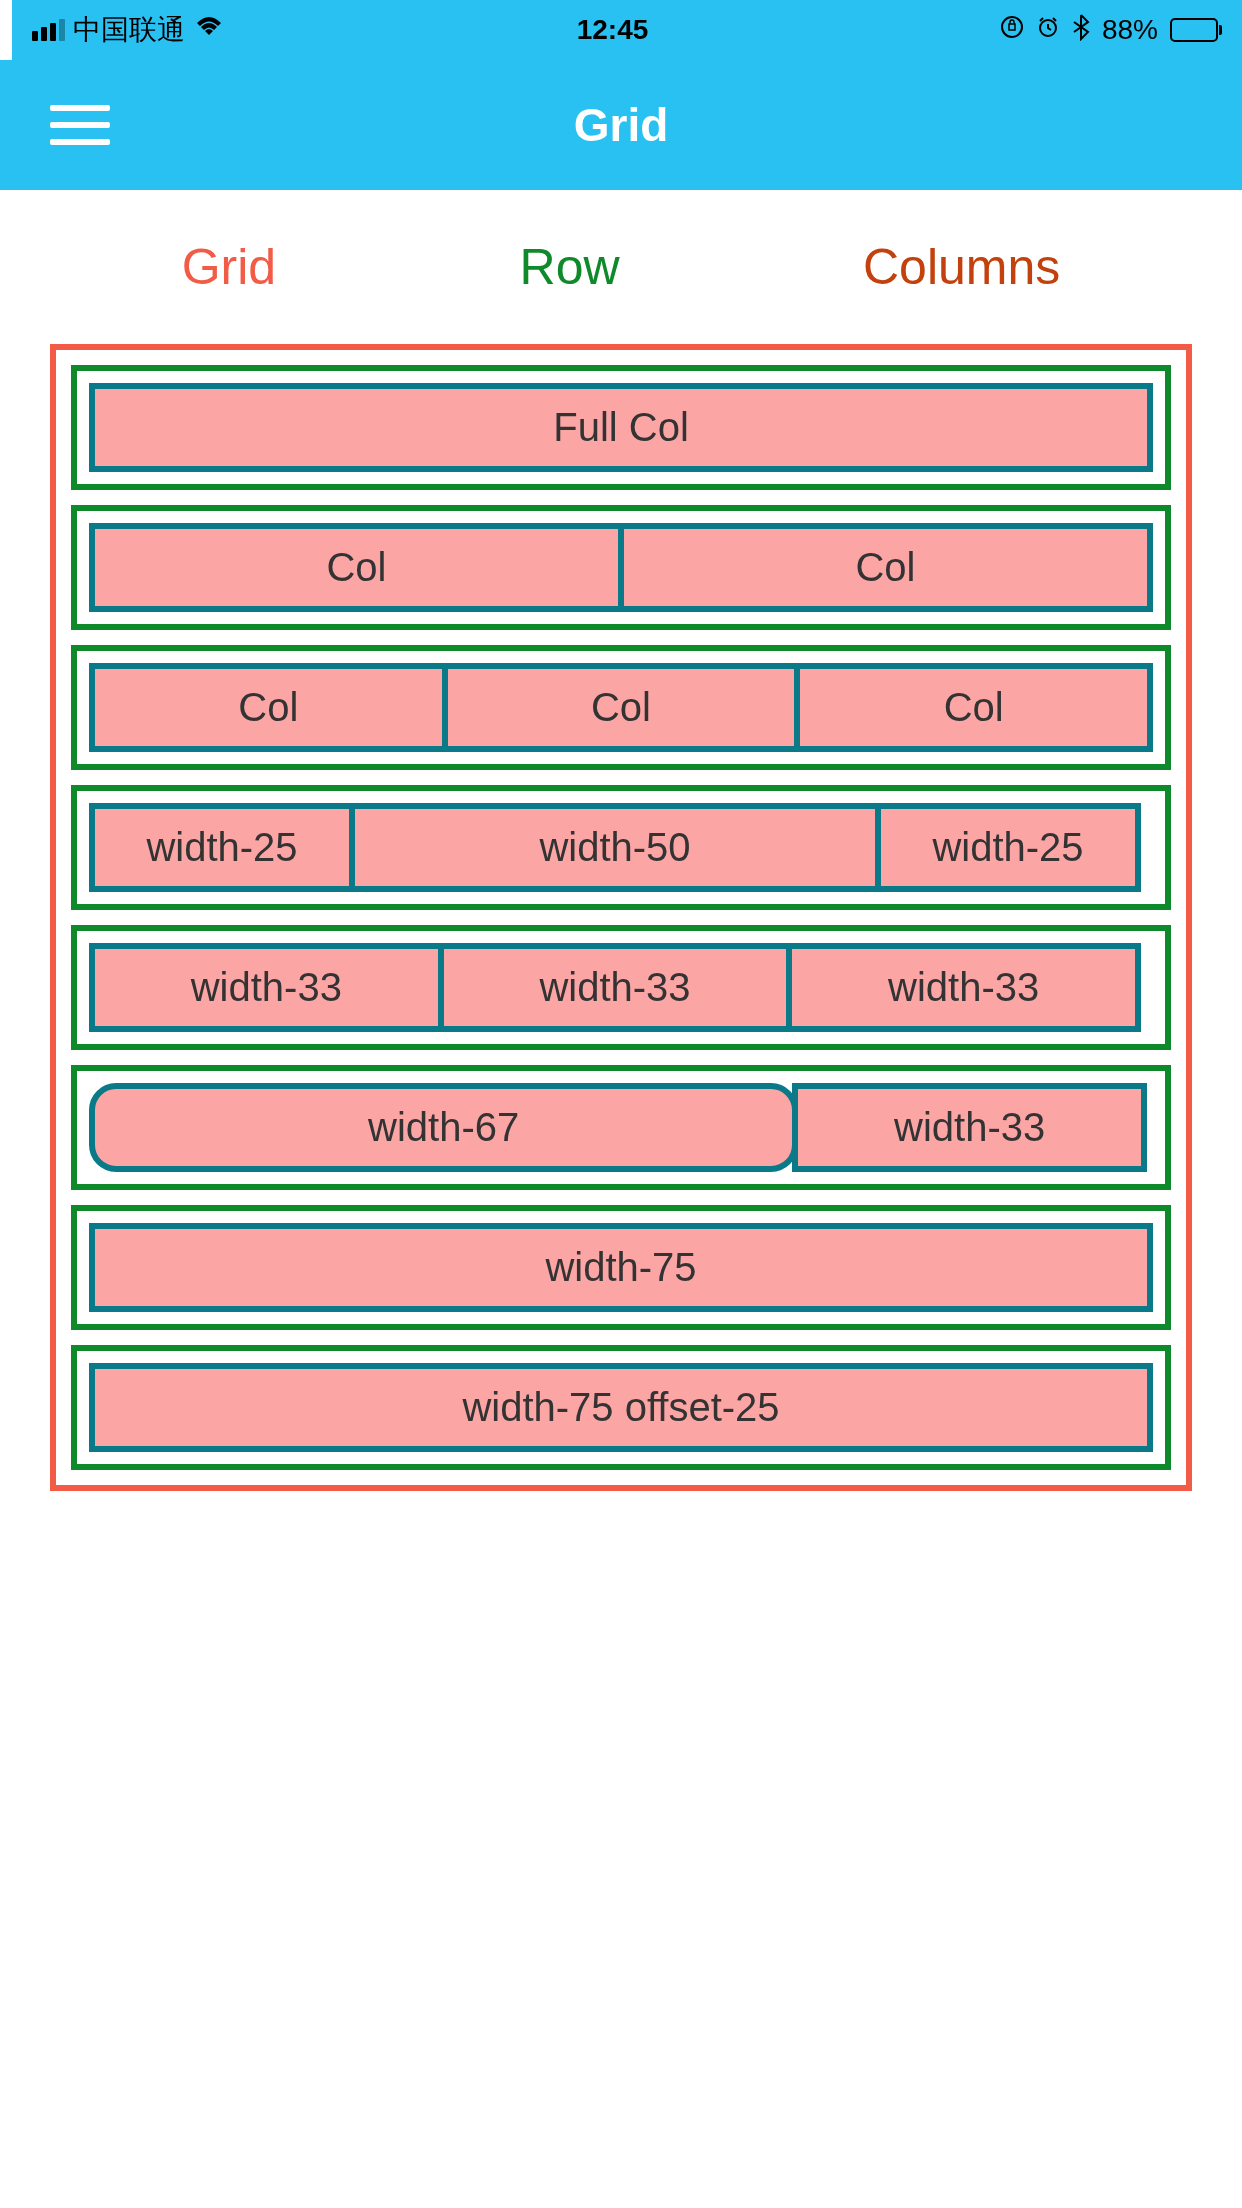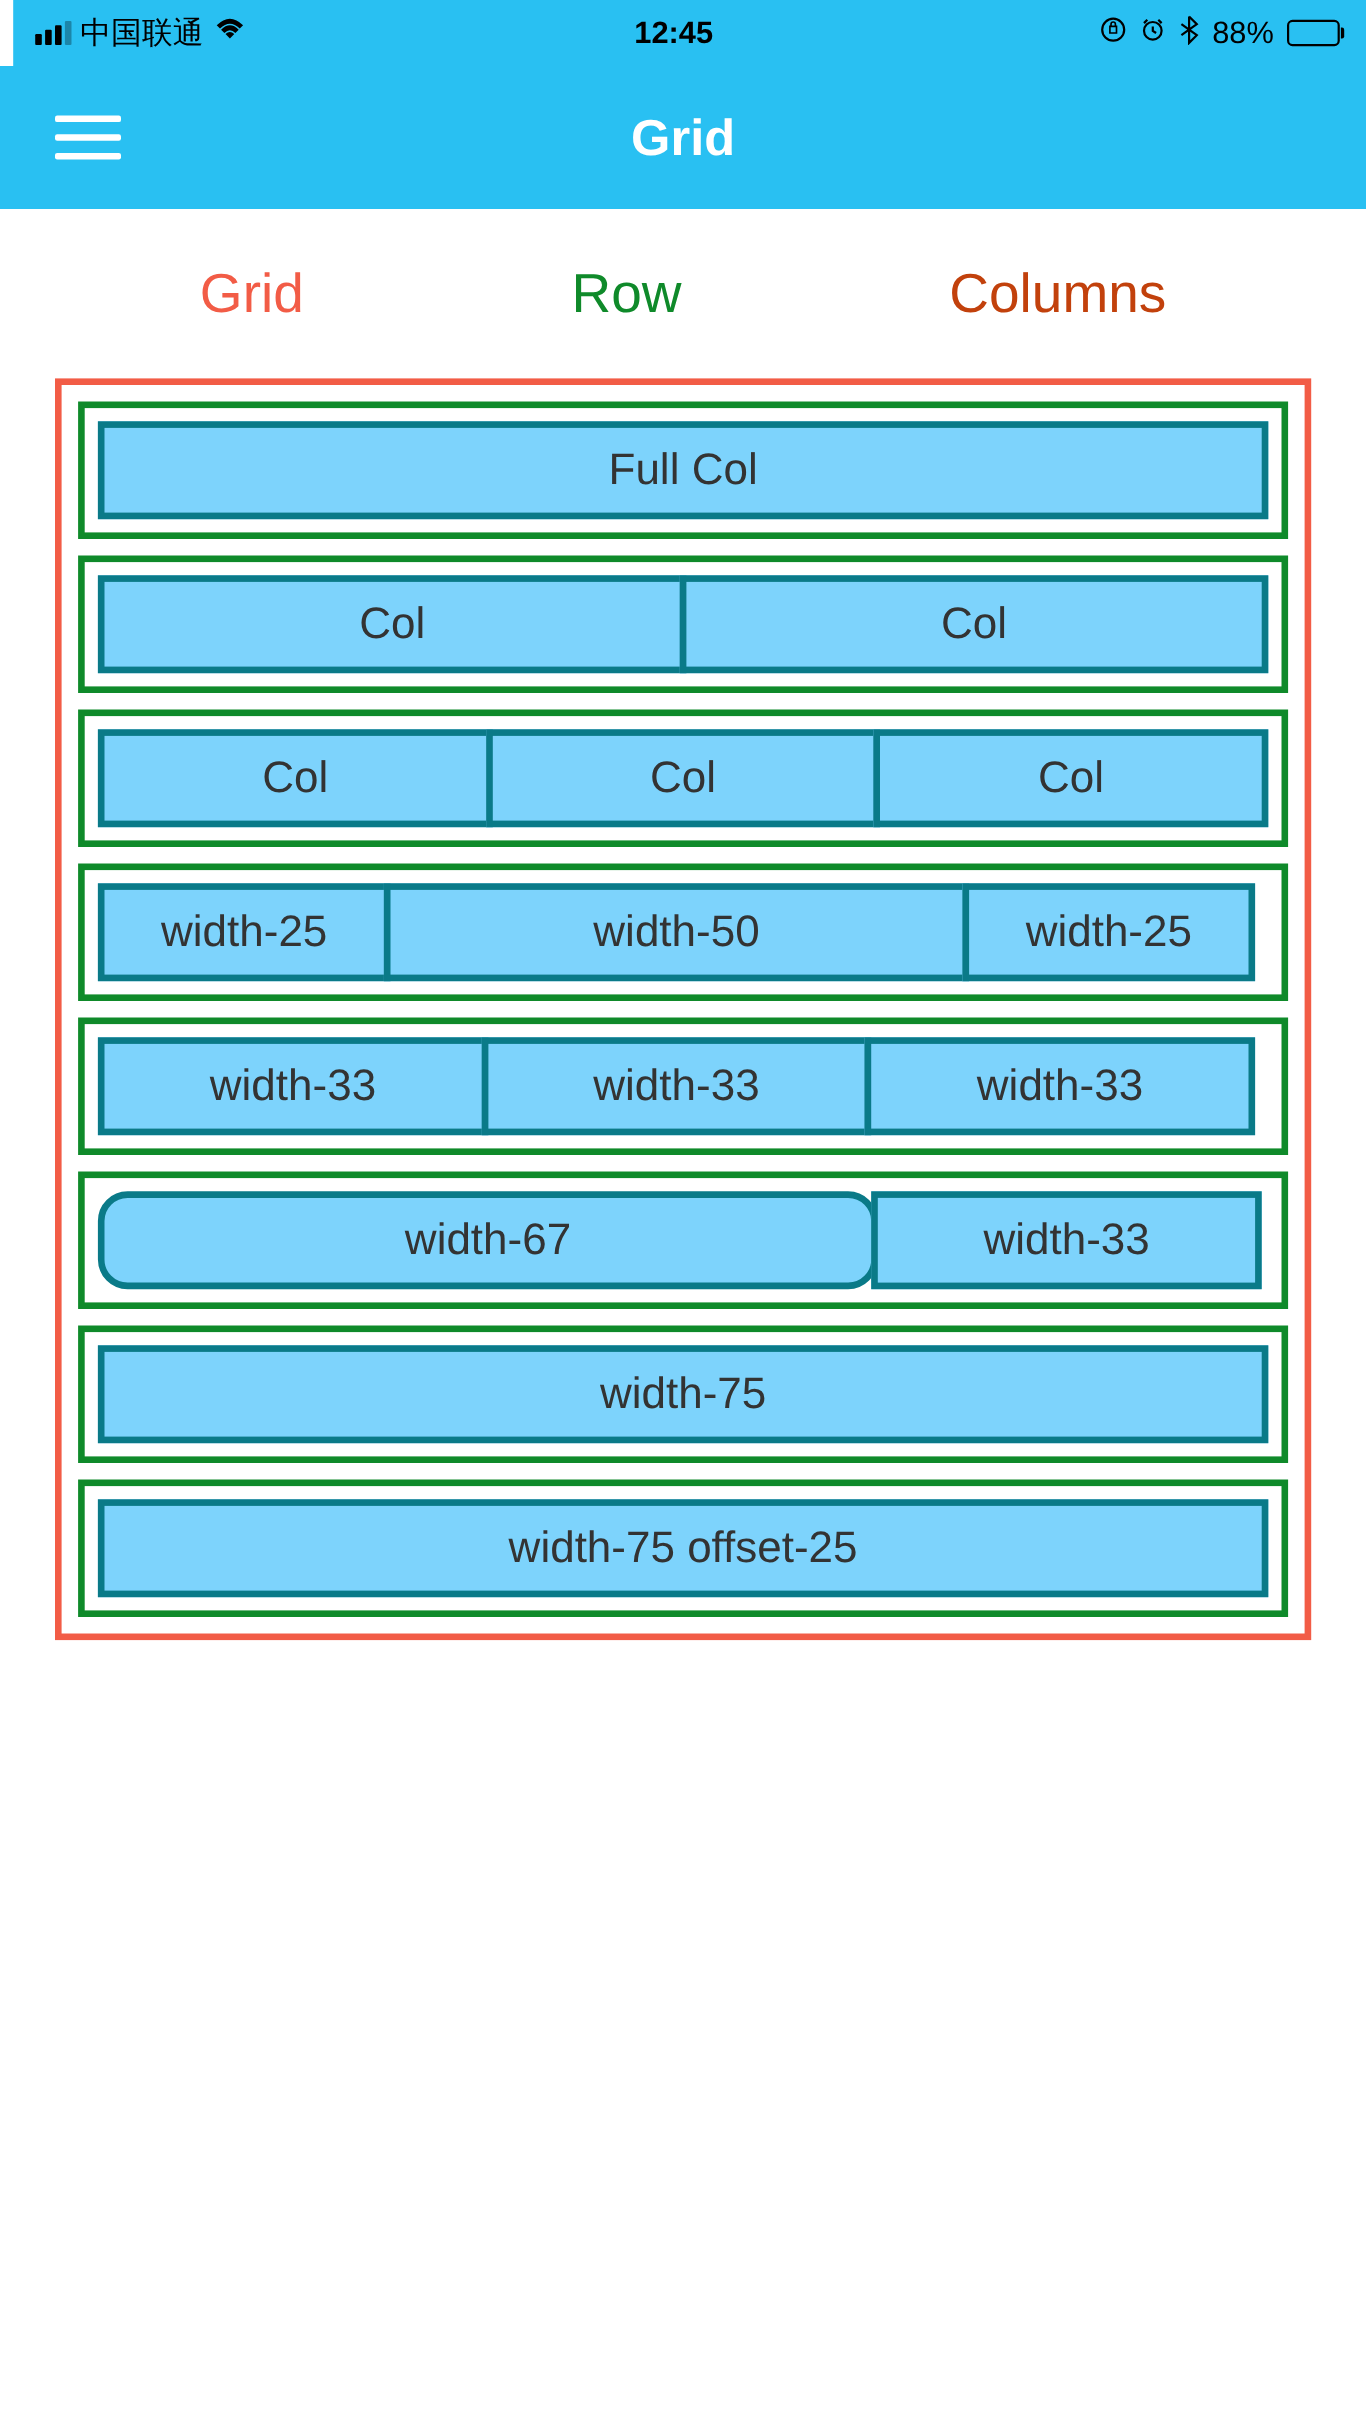--- a/index.html
+++ b/index.html
@@ -99,21 +99,21 @@
       border: 6px solid #0f8a2a;
       padding: 12px;
       display: flex;
       margin-bottom: 15px;
     }
     .row:last-child {
       margin-bottom: 0;
     }
     .col {
       border: 6px solid #0a7a88;
-      background: #7dd3fc;
+      background: #fca5a5;
       text-align: center;
       font-size: 40px;
       padding: 16px 0;
       color: #333;
       flex: 1;
     }
     .col:not(:first-child) {
       margin-left: -6px;
     }
     .w25 { flex: 0 0 25%; }

